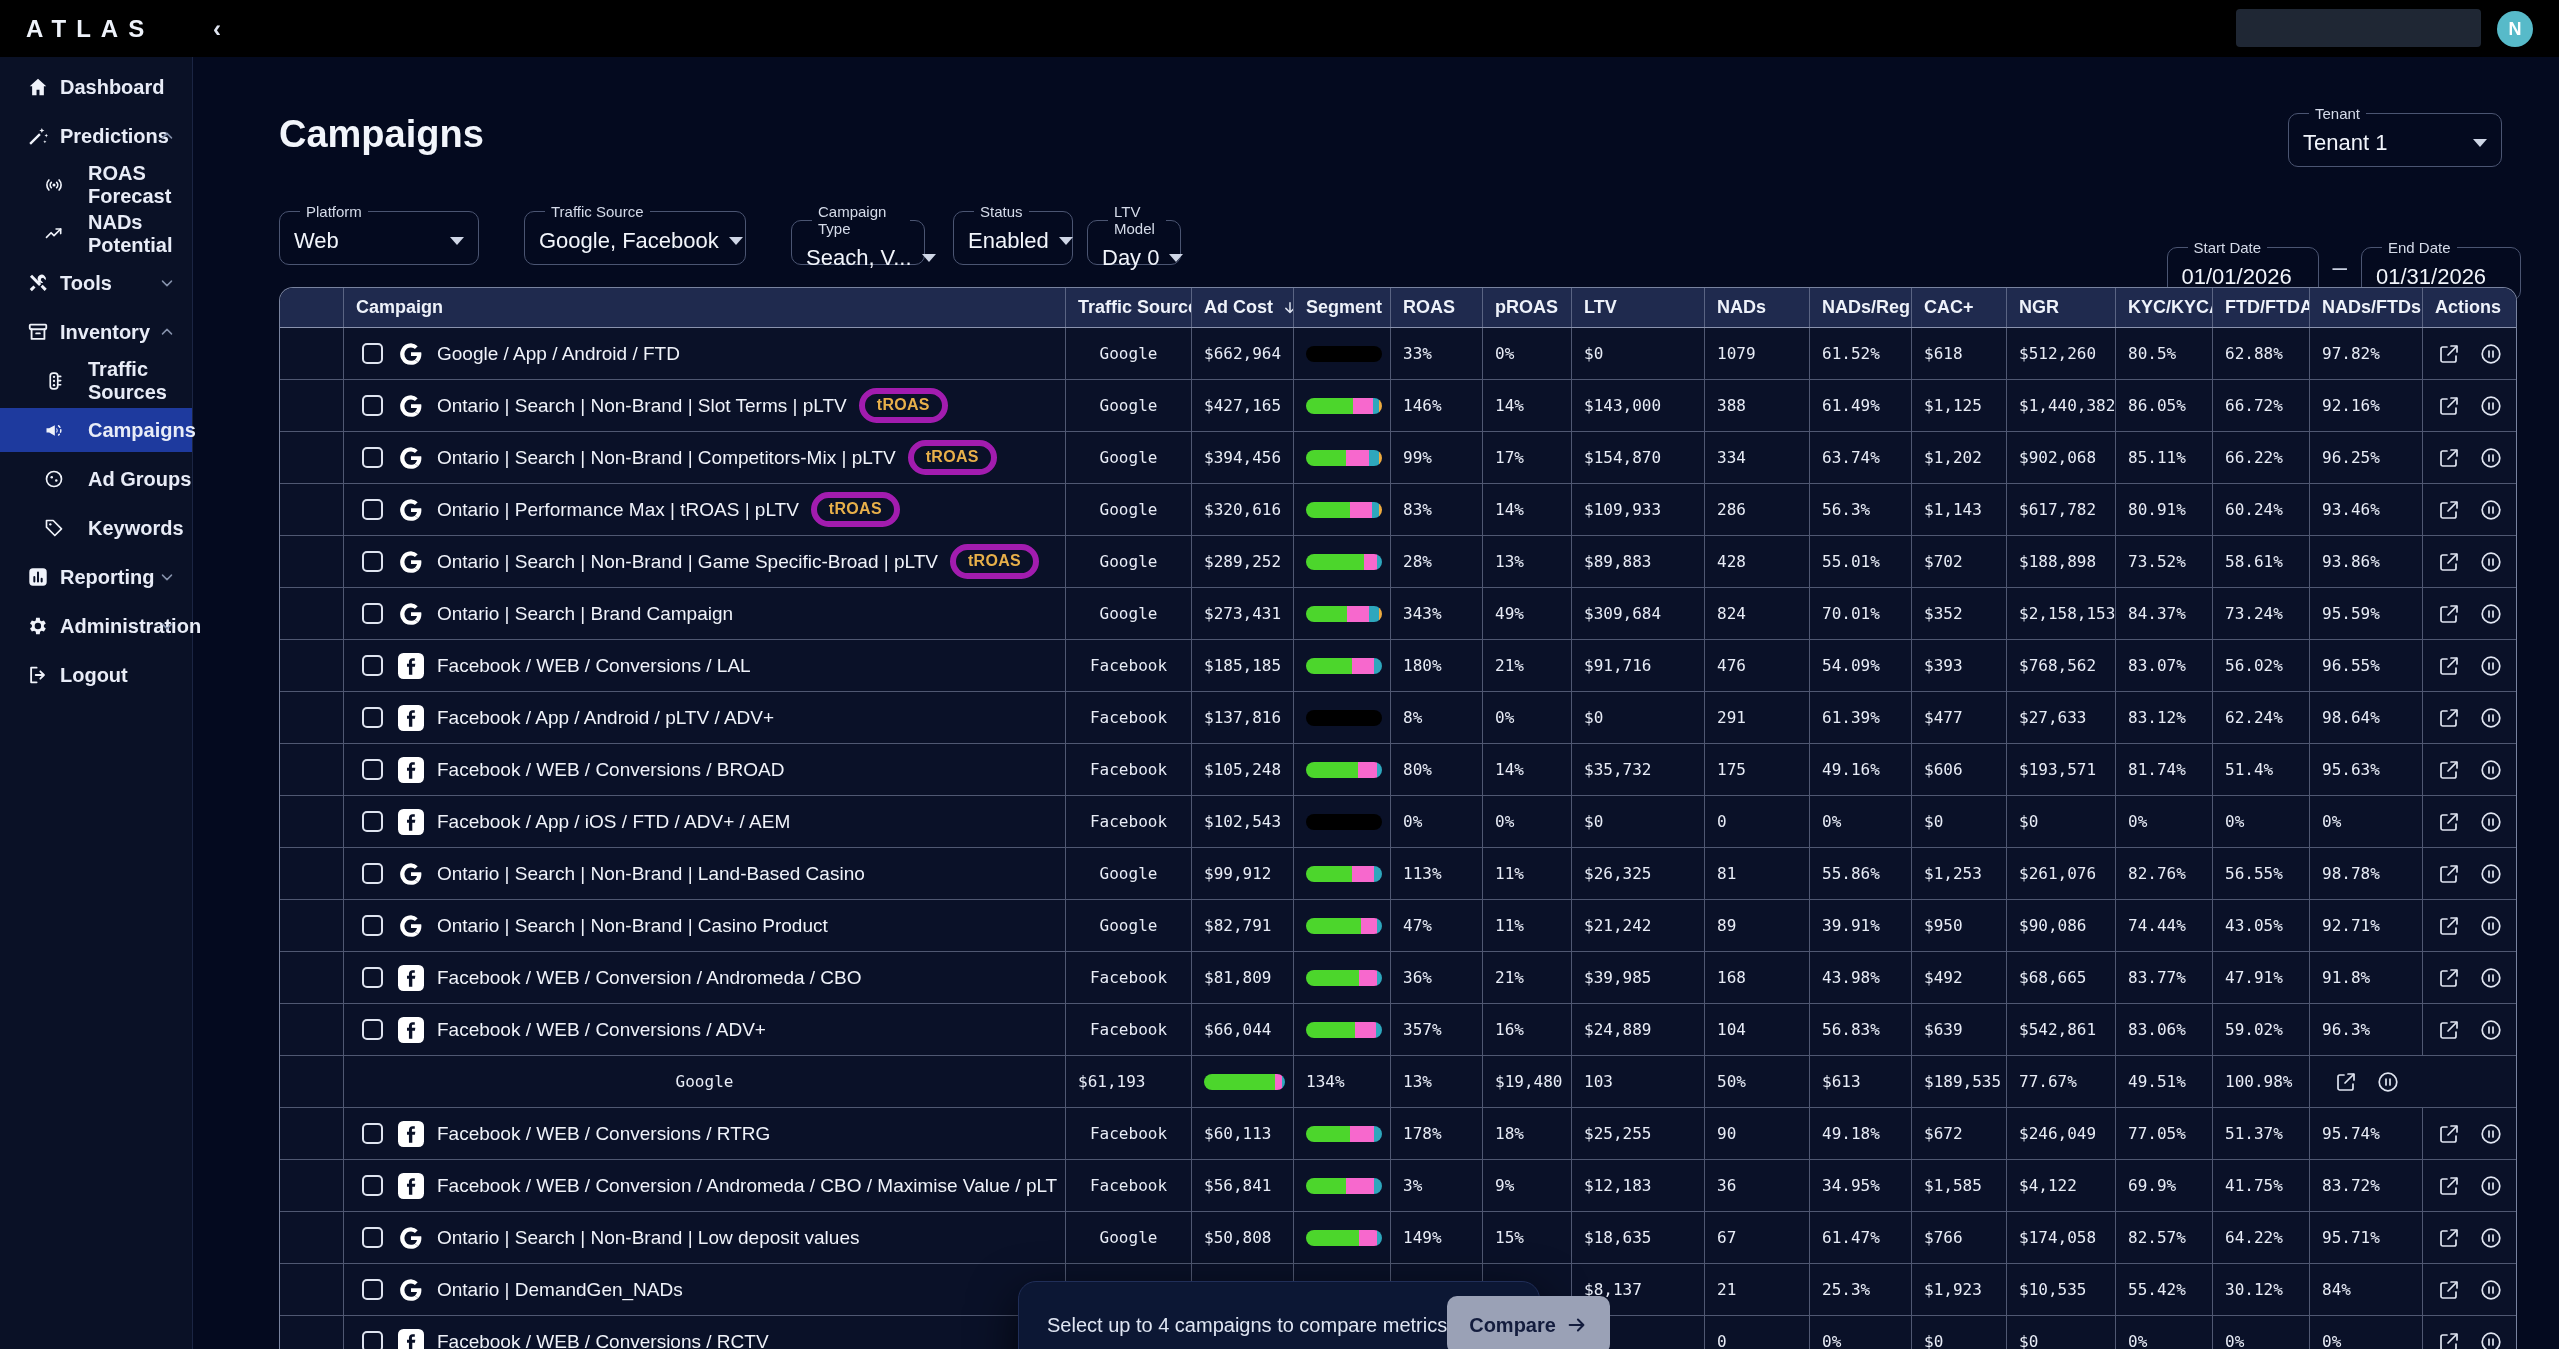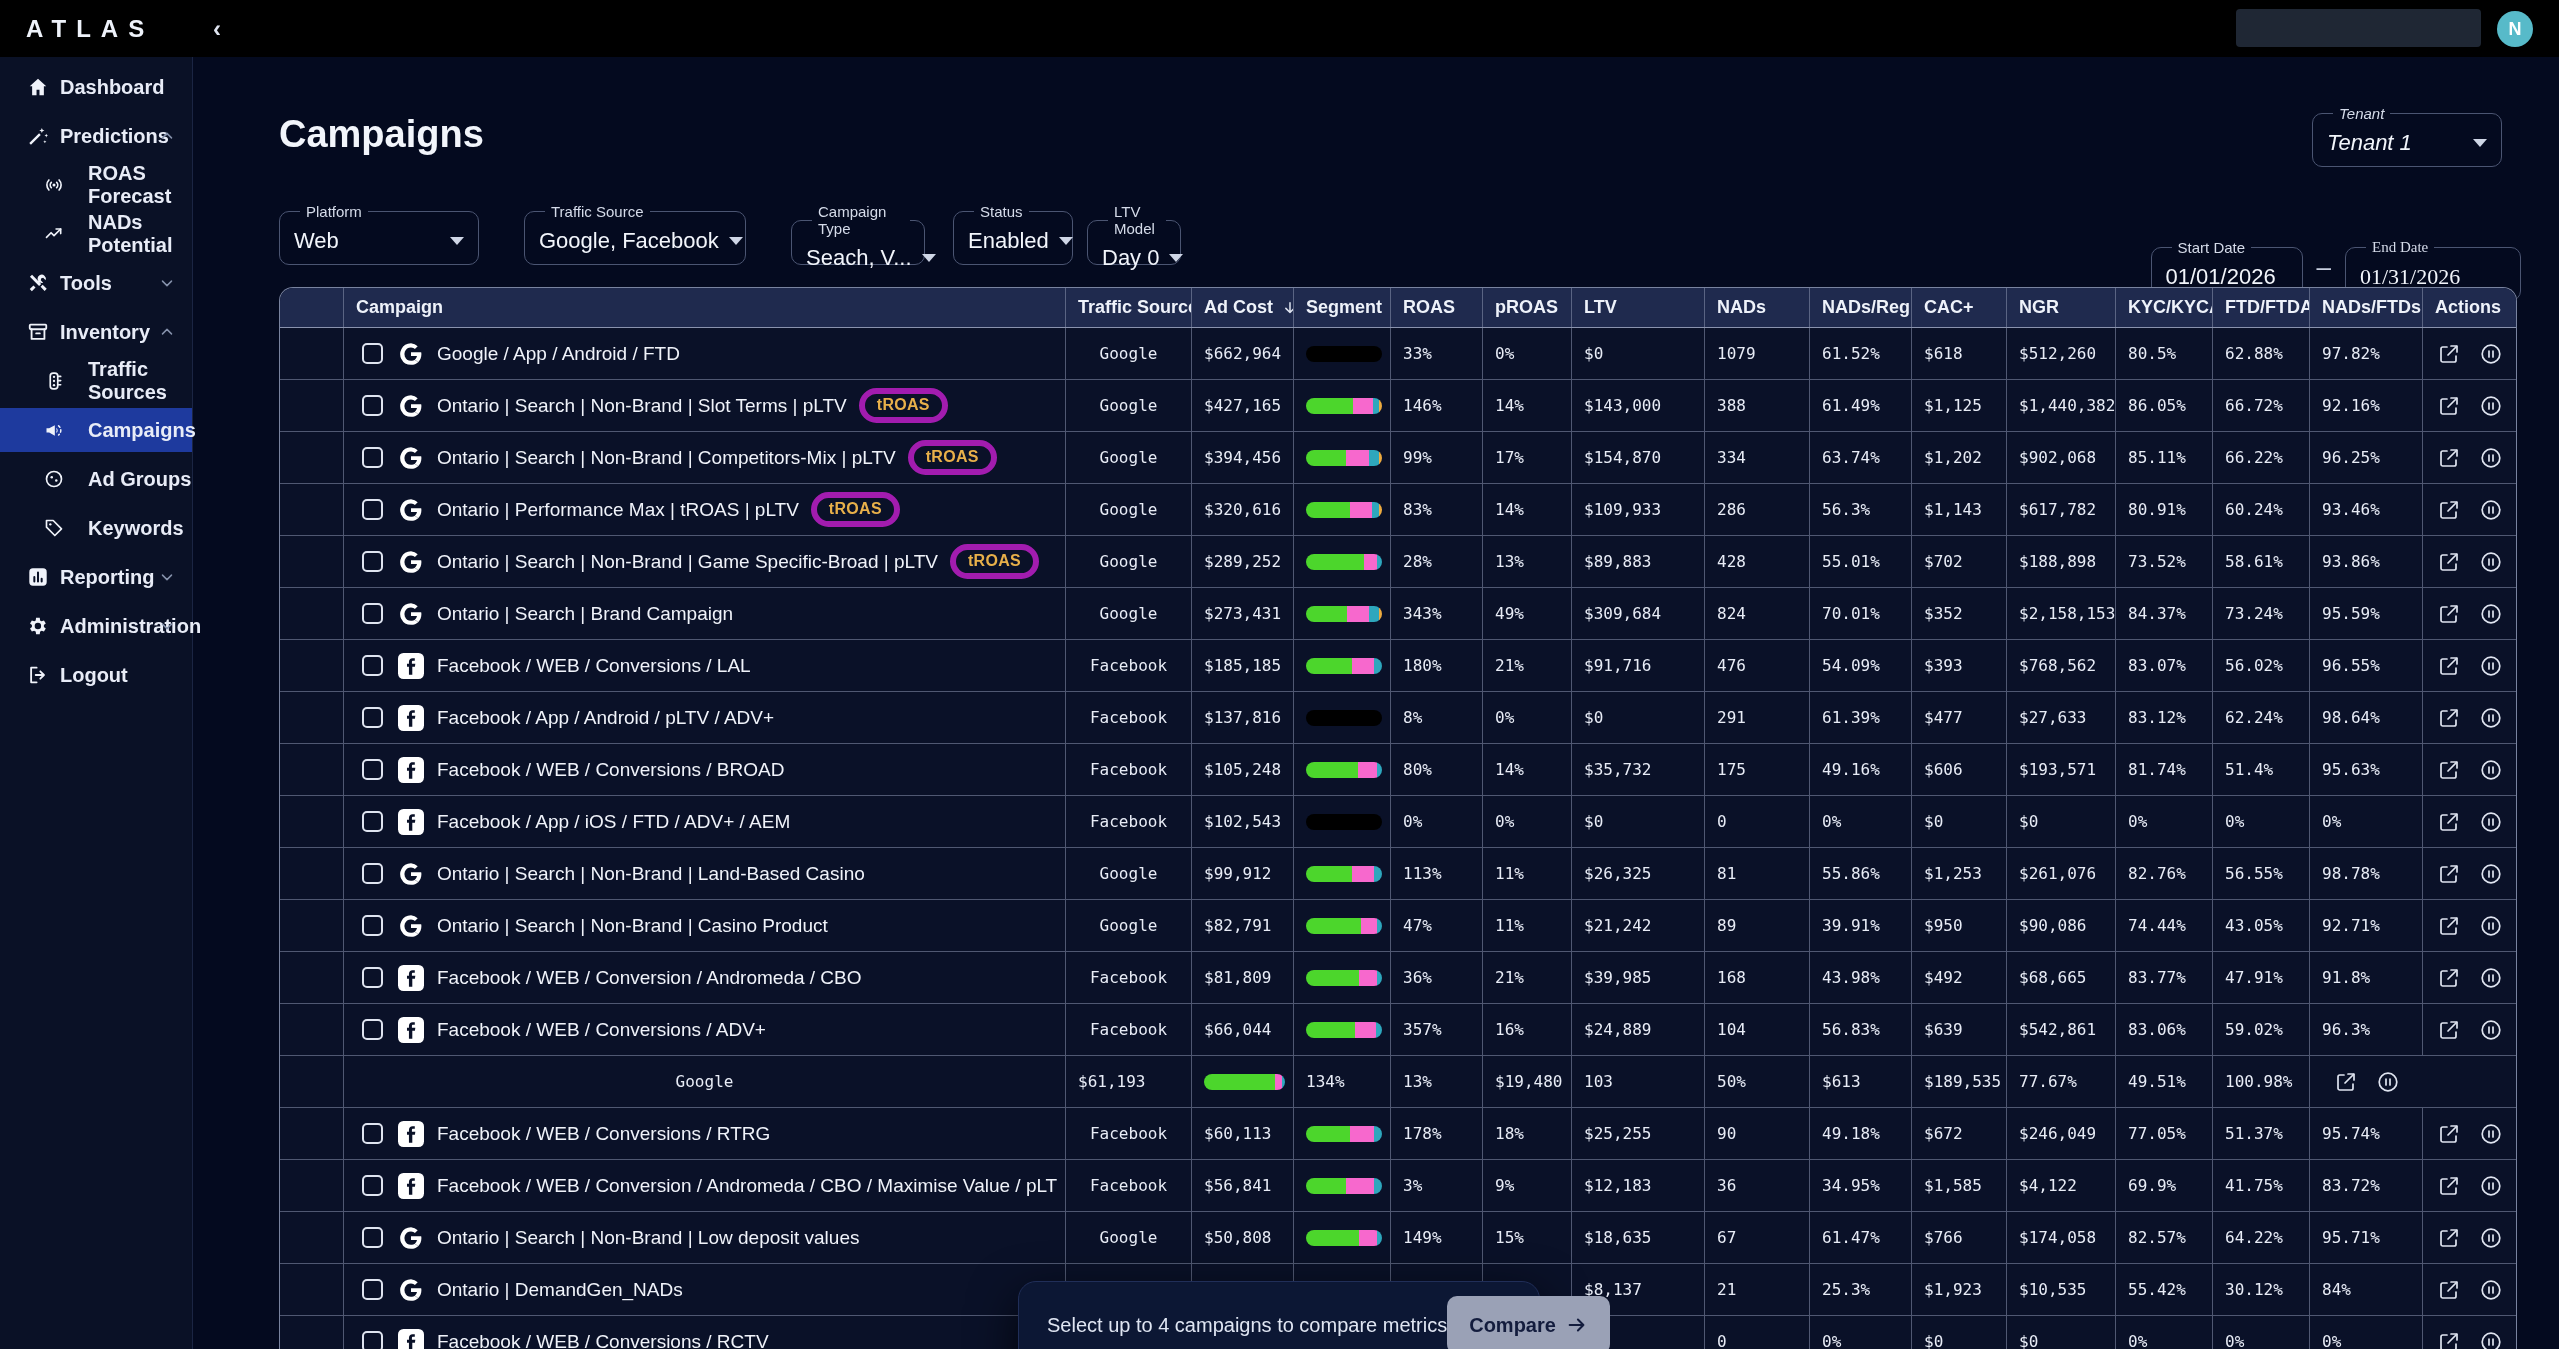--- a/index.html
+++ b/index.html
@@ -55,24 +55,24 @@
   legend { font-size: 15px; color: #d5dbe9; padding: 0 6px; margin-left: 6px; font-weight: 400; }
   .f-value { display: flex; align-items: center; justify-content: space-between; gap: 10px; font-size: 22px; color: #f2f5fb; margin-top: 2px; cursor: pointer; white-space: nowrap; }
   .caret { width: 0; height: 0; border-left: 7px solid transparent; border-right: 7px solid transparent; border-top: 8px solid #cfd6e6; flex: none; }
   .filters { position: absolute; left: 40px; top: 146px; display: flex; align-items: flex-start; }
   .filters fieldset { height: 62px; }
   .fs-platform { width: 200px; margin-right: 45px; }
   .fs-traffic  { width: 222px; margin-right: 45px; }
   .fs-ctype    { width: 134px; margin-right: 28px; }
   .fs-status   { width: 120px; margin-right: 14px; }
   .fs-ltv      { width: 94px; }
-  .tenant-box { position: absolute; right: 57px; top: 48px; width: 190px; height: 62px; font-style: italic; }
+  .tenant-box { position: absolute; right: 57px; top: 48px; width: 214px; height: 62px; }
   .dates { position: absolute; right: 38px; top: 146px; display: flex; align-items: center; gap: 14px; margin-top: 36px; }
   .dates fieldset { height: 62px; }
-  .fs-start { width: 152px; } .fs-end { width: 176px; font-family: Liberation Serif, serif; }
+  .fs-start { width: 152px; } .fs-end { width: 160px; }
   .date-dash { font-size: 26px; color: #c9d0e0; padding-bottom: 6px; }
   
   .table {
     position: absolute; left: 40px; top: 230px; width: 2238px;
     border: 1px solid #79839f; border-bottom: none; border-radius: 14px 14px 0 0;
     overflow: hidden; background: #0a1128;
   }
   .tr { display: grid; }
   .thead { background: #1f2a4e; height: 40px; border-bottom: 1px solid #8a93ae; }
   .row { height: 52px; border-bottom: 1px solid rgba(138,147,174,0.55); background: #0a1128; }

